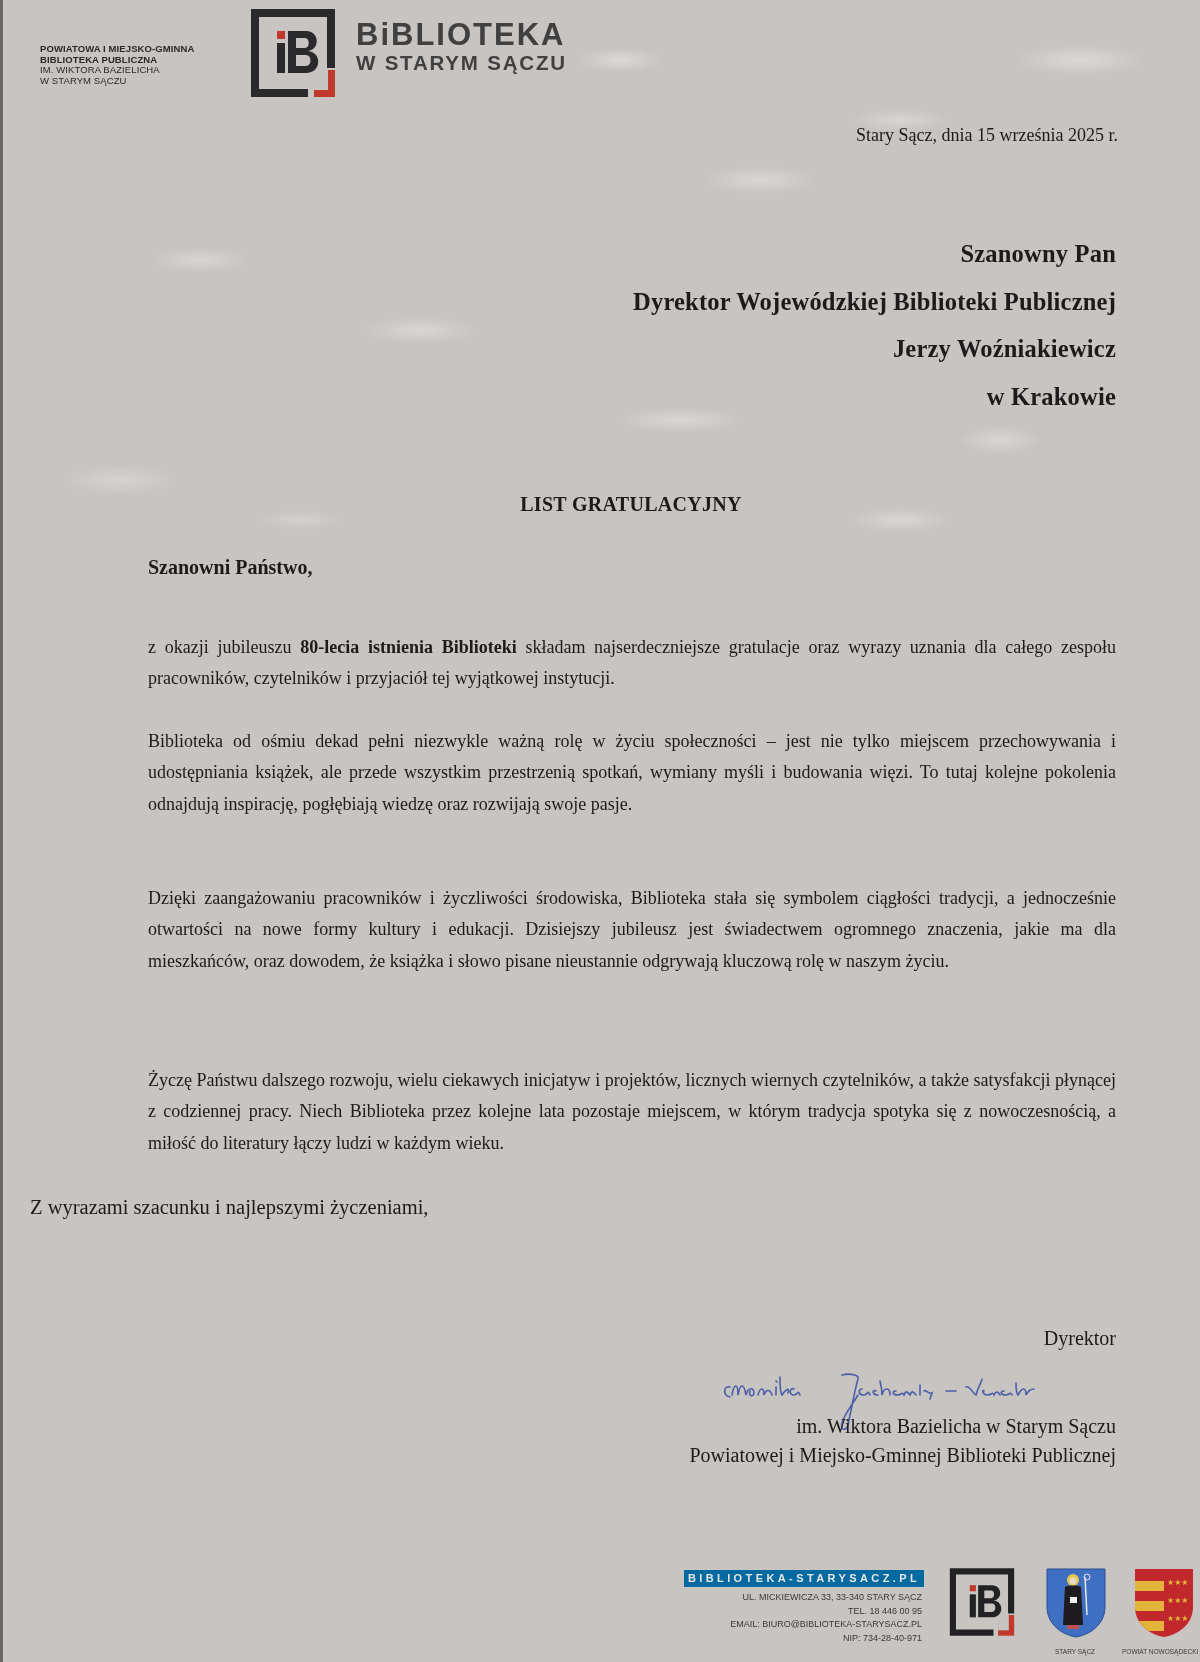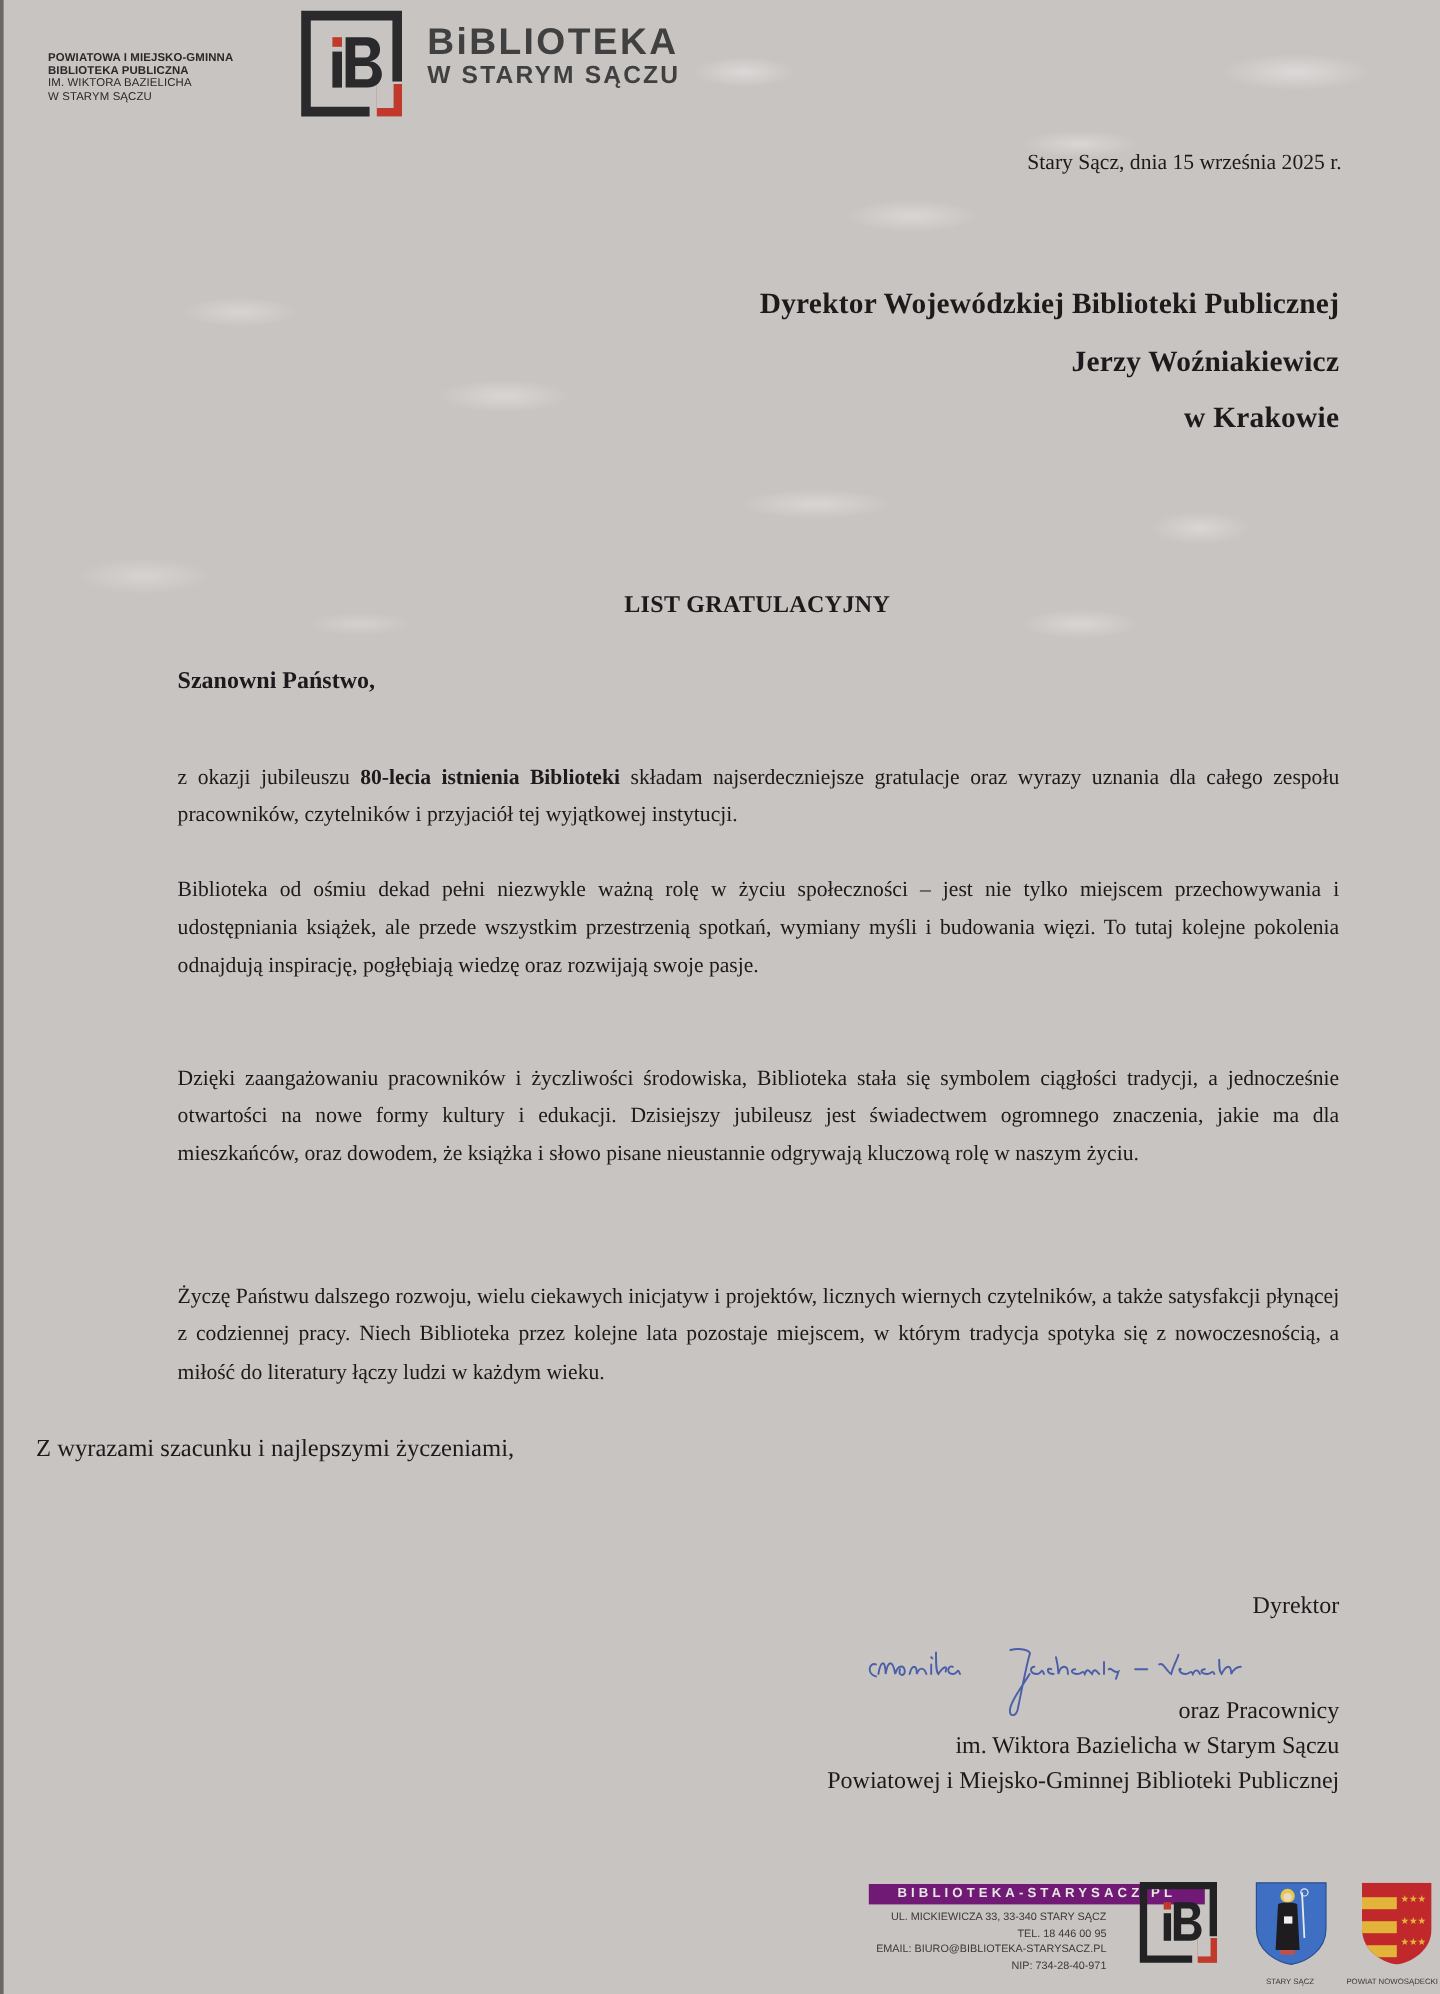--- a/index.html
+++ b/index.html
@@ -54,23 +54,23 @@
   .body b { font-weight: bold; }
 
   .closing { position: absolute; left: 0; width: 1200px; top: 1196px; font-size: 20.5px; padding-left: 30px; box-sizing: border-box; }
 
   .sign-role { position: absolute; right: 84px; top: 1327px; font-size: 20px; }
   .signature { position: absolute; left: 720px; top: 1365px; width: 380px; height: 70px; }
   .signature-text { position: absolute; right: 84px; top: 1412px; text-align: right; font-size: 20px; line-height: 29px; }
 
   
   .footer-url {
-    position: absolute; left: 684px; top: 1570px; width: 280px; height: 17px;
-    background: #701a75; color: #e8e6e4; font-family: "Liberation Sans", sans-serif;
-    font-size: 11px; font-weight: bold; letter-spacing: 3.4px; line-height: 17px; text-align: center; margin-left: 40px;
+    position: absolute; left: 684px; top: 1570px; width: 240px; height: 17px;
+    background: #0369a1; color: #e8e6e4; font-family: "Liberation Sans", sans-serif;
+    font-size: 11px; font-weight: bold; letter-spacing: 3.4px; line-height: 17px; text-align: center;
   }
   .footer-contact {
     position: absolute; right: 278px; top: 1591px; text-align: right;
     font-family: "Liberation Sans", sans-serif; font-size: 9px; line-height: 13.5px; color: #3a3838;
   }
   .logo-footer { position: absolute; left: 946px; top: 1566px; width: 72px; height: 72px; }
   .crest-stary { position: absolute; left: 1045px; top: 1567px; width: 62px; height: 72px; }
   .crest-powiat { position: absolute; left: 1133px; top: 1567px; width: 62px; height: 72px; }
   .crest-label { position: absolute; font-family: "Liberation Sans", sans-serif; font-size: 6.5px; color: #3a3838; top: 1648px; }
   .label-stary { left: 1055px; }
@@ -99,20 +99,21 @@
 </svg>
 
 <div class="brand">
   <div class="brand-title">BiBLIOTEKA</div>
   <div class="brand-sub">W STARYM SĄCZU</div>
 </div>
 
 <div class="date">Stary Sącz, dnia 15 września 2025 r.</div>
 
 <div class="recipient">
+  <div>Szanowny Pan</div>
   <div>Dyrektor Wojewódzkiej Biblioteki Publicznej</div>
   <div>Jerzy Woźniakiewicz</div>
   <div>w Krakowie</div>
 </div>
 
 <div class="doc-title">LIST GRATULACYJNY</div>
 
 <div class="salutation">Szanowni Państwo,</div>
 
 <div class="body p1"><span>z okazji jubileuszu </span><b>80-lecia istnienia Biblioteki</b><span> składam najserdeczniejsze gratulacje oraz wyrazy uznania dla całego zespołu pracowników, czytelników i przyjaciół tej wyjątkowej instytucji.</span></div>
@@ -127,21 +128,20 @@
 <svg class="signature" viewBox="0 0 380 70">
   <g fill="none" stroke="#4a5fa8" stroke-width="1.6" stroke-linecap="round">
     <path d="M10 22 C4 20 2 30 10 32 M12 30 C14 18 18 18 18 30 C20 18 24 18 26 30 C28 22 34 22 34 28 C34 32 28 32 30 26 M38 30 C40 22 44 22 44 30 C46 24 50 24 52 30 M56 22 L56 30 M56 16 L57 17 M60 12 C60 22 60 28 62 30 C66 24 70 22 68 28 M74 24 C70 22 68 30 74 30 C78 30 78 24 80 30"></path>
     <path d="M122 10 C130 8 140 10 138 14 C136 20 132 40 128 60 C126 66 120 66 122 58 C124 50 132 40 138 30 M142 24 C138 24 138 30 144 30 C148 30 148 24 150 30 M156 26 C152 24 152 30 158 30 M160 16 C162 24 162 28 162 30 C164 22 170 22 170 30 M176 26 C172 26 172 30 178 30 C182 30 182 26 184 30 C186 24 188 28 190 30 C192 24 194 28 196 30 M200 20 L200 30 M204 26 C206 24 208 30 212 28 L210 34"></path>
     <path d="M226 26 L236 26"></path>
     <path d="M246 22 C250 20 252 28 256 30 C258 22 262 16 262 14 M264 26 C262 24 262 30 268 30 C272 30 272 26 274 30 C276 26 278 26 280 30 M284 26 C280 26 280 30 286 30 C290 30 290 26 292 30 M296 18 C296 24 296 28 298 30 C302 22 306 22 306 30 C308 26 310 24 314 24"></path>
   </g>
 </svg>
 
 <div class="signature-text">
-  <div>oraz Pracownicy</div>
   <div>im. Wiktora Bazielicha w Starym Sączu</div>
   <div>Powiatowej i Miejsko-Gminnej Biblioteki Publicznej</div>
 </div>
 
 <div class="footer-url">BIBLIOTEKA-STARYSACZ.PL</div>
 <div class="footer-contact">
   <div>UL. MICKIEWICZA 33, 33-340 STARY SĄCZ</div>
   <div>TEL. 18 446 00 95</div>
   <div>EMAIL: BIURO@BIBLIOTEKA-STARYSACZ.PL</div>
   <div>NIP: 734-28-40-971</div>

